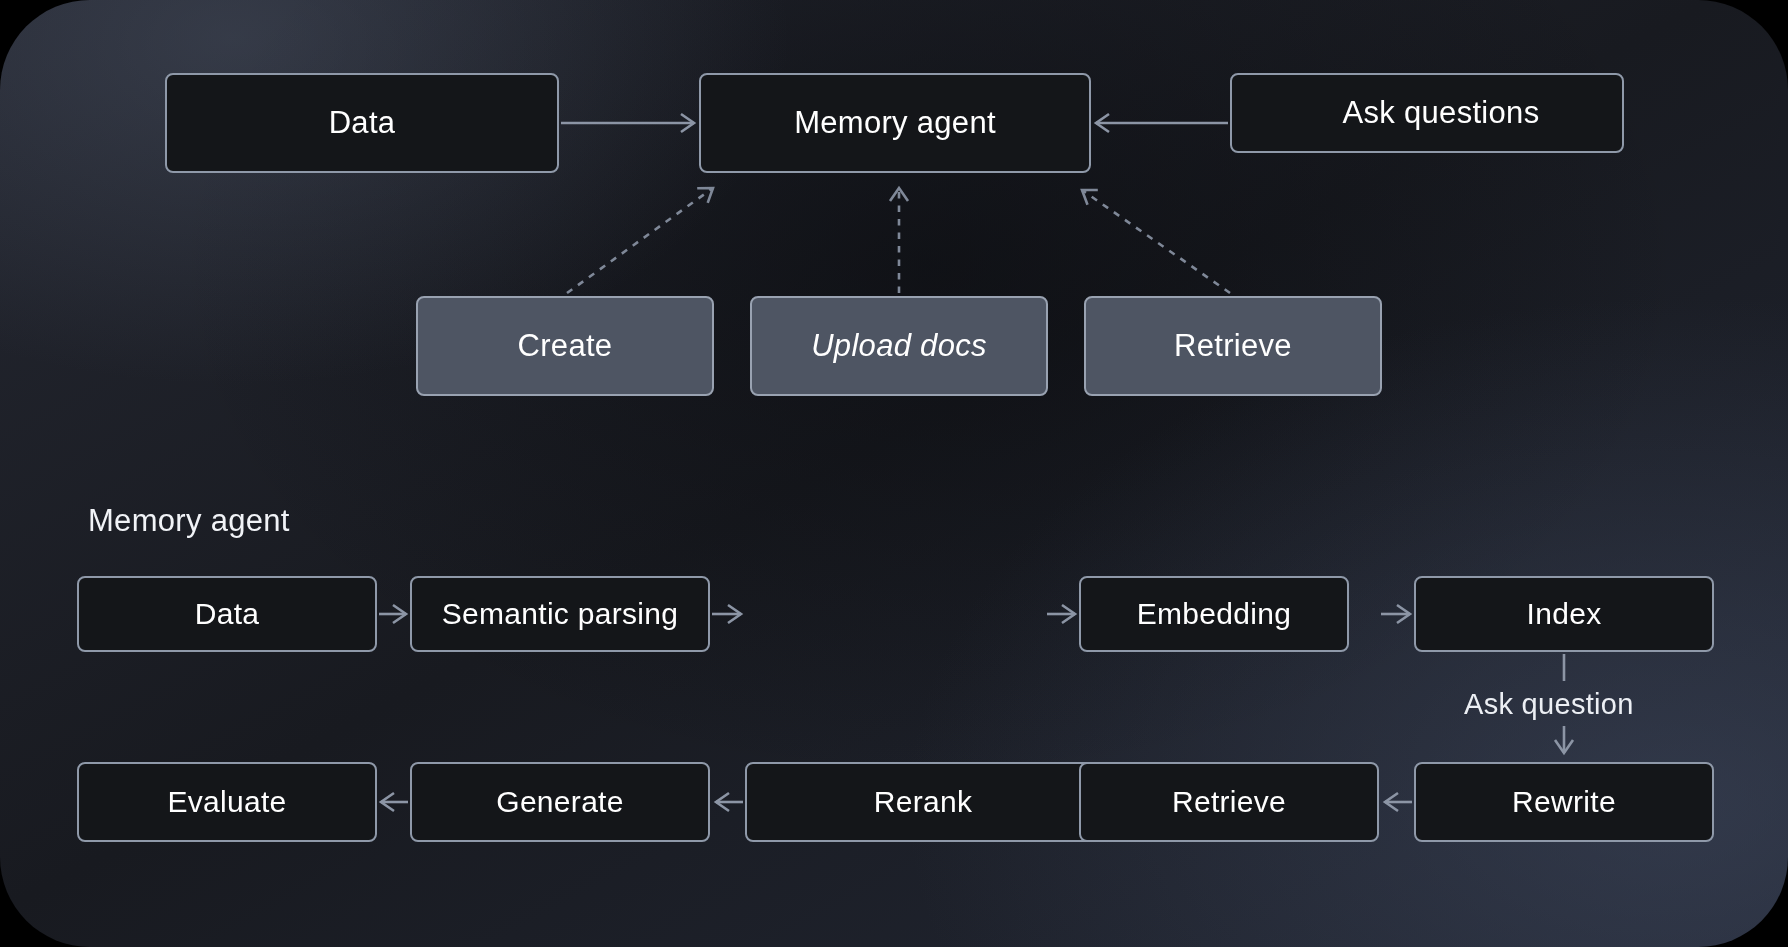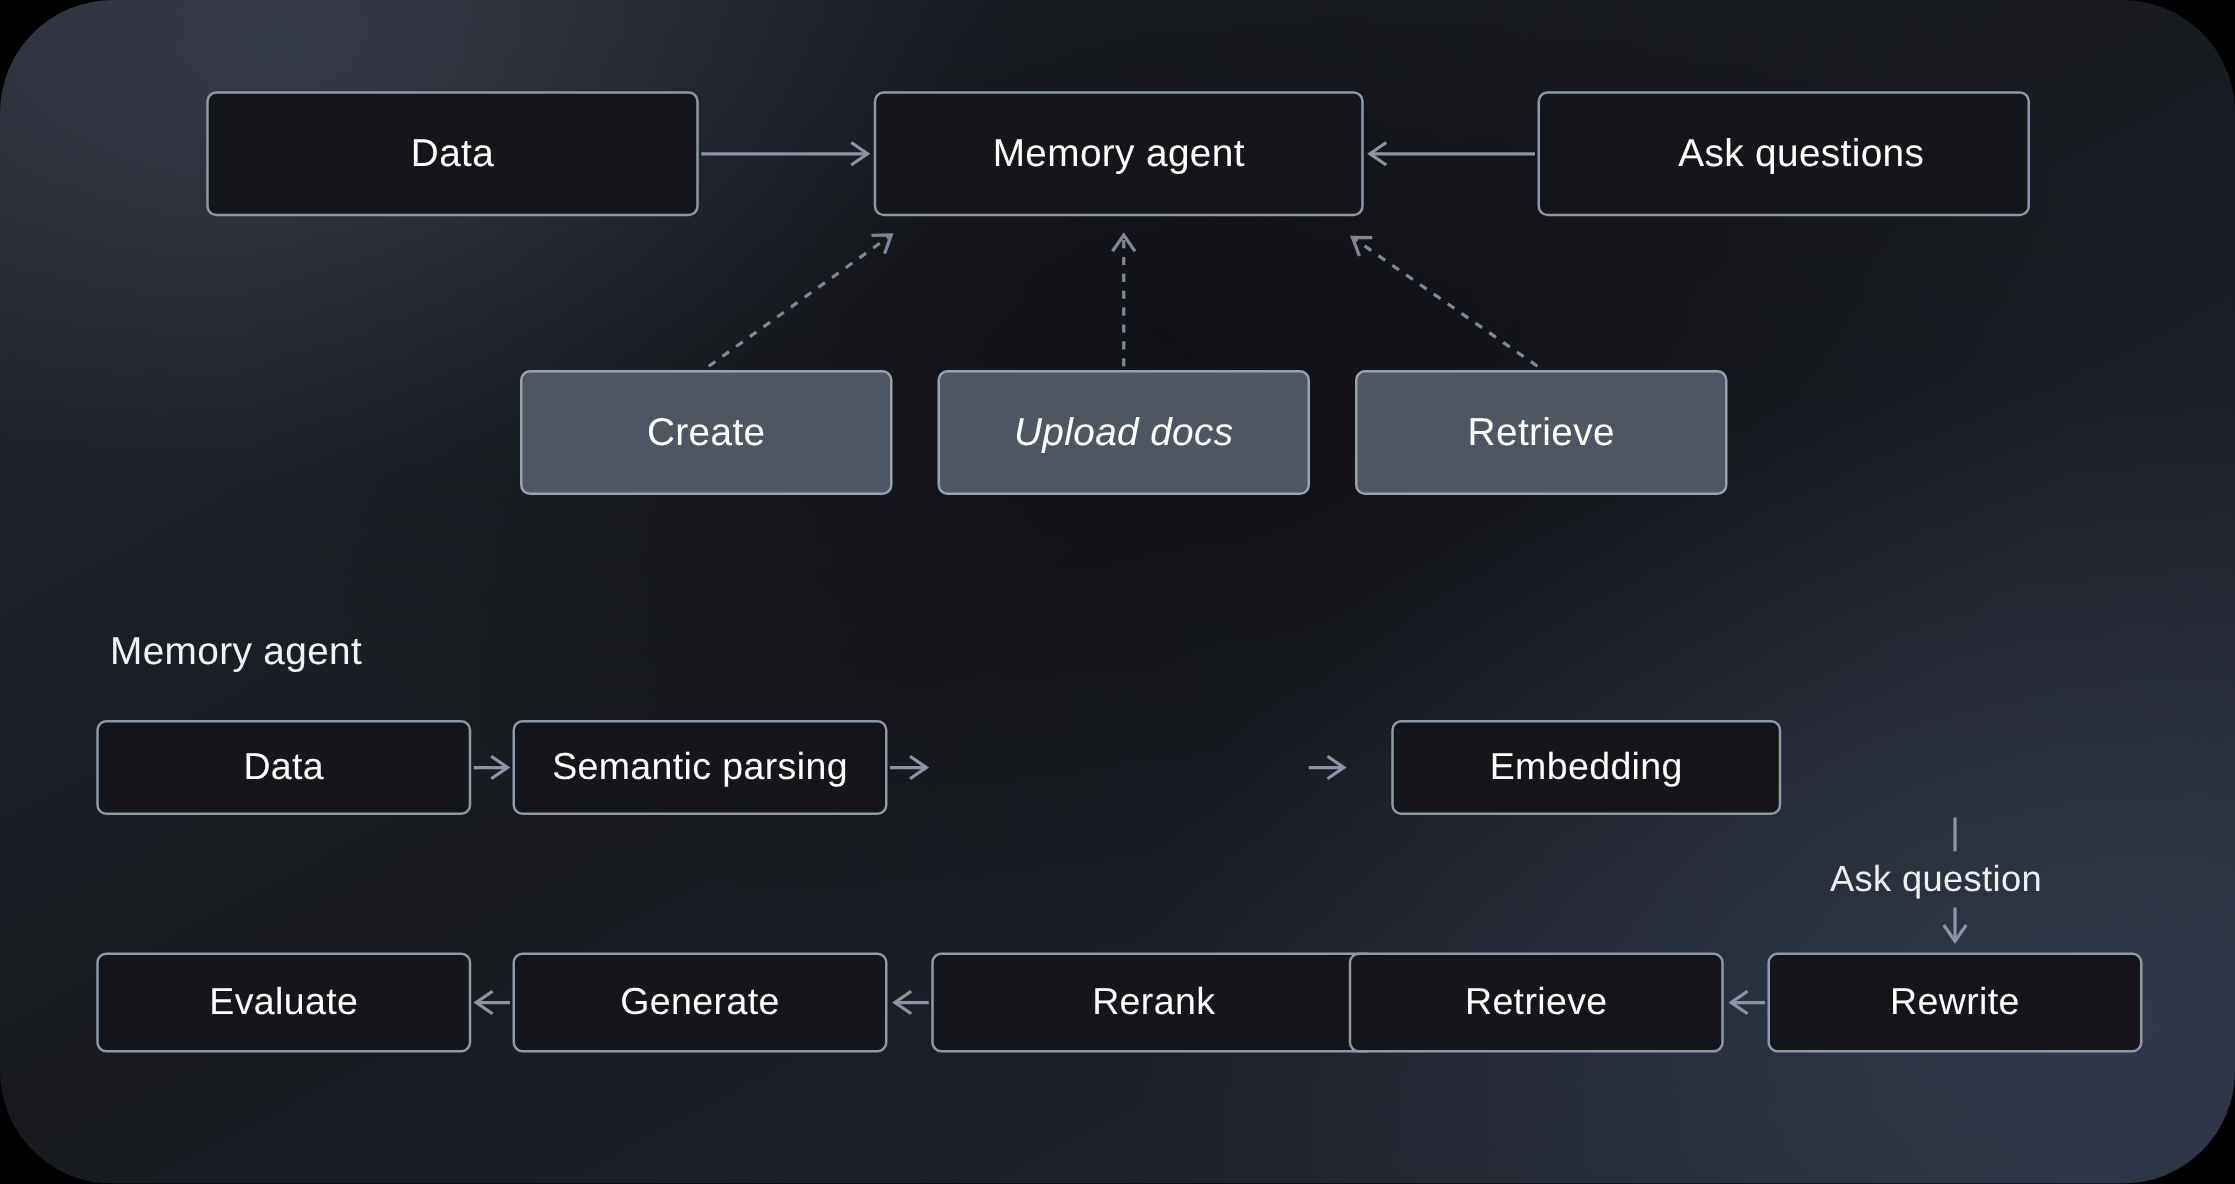--- a/index.html
+++ b/index.html
@@ -63,30 +63,30 @@
     width: 216px;
     text-align: left;
     color: #eceff4;
     font-size: 29px;
     letter-spacing: 0.3px;
     white-space: nowrap;
   }
   
   #n-data-top        { left: 165px;  top: 73px;  width: 394px; height: 100px; }
   #n-memory-agent    { left: 699px;  top: 73px;  width: 392px; height: 100px; }
-  #n-ask-questions   { left: 1230px; top: 73px;  width: 394px; height: 100px; padding-left: 28px; }
+  #n-ask-questions   { left: 1230px; top: 73px;  width: 394px; height: 80px; padding-left: 28px; }
   
   #n-create          { left: 416px;  top: 296px; width: 298px; height: 100px; }
   #n-upload-docs     { left: 750px;  top: 296px; width: 298px; height: 100px; font-style: italic; }
   #n-retrieve-mid    { left: 1084px; top: 296px; width: 298px; height: 100px; }
   
   #n-data-2          { left: 77px;   top: 576px; width: 300px; height: 76px; font-size: 30px; }
   #n-semantic        { left: 410px;  top: 576px; width: 300px; height: 76px; font-size: 30px; }
   #n-chunking        { left: 745px;  top: 576px; width: 300px; height: 76px; font-size: 30px; }
-  #n-embedding       { left: 1113px; top: 576px; width: 312px; height: 76px; font-size: 30px; }
+  #n-embedding       { left: 1079px; top: 576px; width: 270px; height: 76px; font-size: 30px; }
   #n-index           { left: 1414px; top: 576px; width: 300px; height: 76px; font-size: 30px; }
   
   #n-evaluate        { left: 77px;   top: 762px; width: 300px; height: 80px; font-size: 30px; }
   #n-generate        { left: 410px;  top: 762px; width: 300px; height: 80px; font-size: 30px; }
   #n-rerank          { left: 745px;  top: 762px; width: 356px; height: 80px; font-size: 30px; }
   #n-retrieve-2      { left: 1079px; top: 762px; width: 300px; height: 80px; font-size: 30px; }
   #n-rewrite         { left: 1414px; top: 762px; width: 300px; height: 80px; font-size: 30px; }
 </style>
 </head>
 <body>
@@ -131,20 +131,21 @@
 
     <div class="node mid" id="n-create">Create</div>
     <div class="node mid" id="n-upload-docs">Upload docs</div>
     <div class="node mid" id="n-retrieve-mid">Retrieve</div>
 
     <div class="section-label">Memory agent</div>
 
     <div class="node" id="n-data-2">Data</div>
     <div class="node" id="n-semantic">Semantic parsing</div>
     <div class="node" id="n-embedding">Embedding</div>
+    <div class="node" id="n-index">Index</div>
 
     <div class="connector-label">Ask question</div>
 
     <div class="node" id="n-evaluate">Evaluate</div>
     <div class="node" id="n-generate">Generate</div>
     <div class="node" id="n-rerank">Rerank</div>
     <div class="node" id="n-retrieve-2">Retrieve</div>
     <div class="node" id="n-rewrite">Rewrite</div>
 
   </div>

